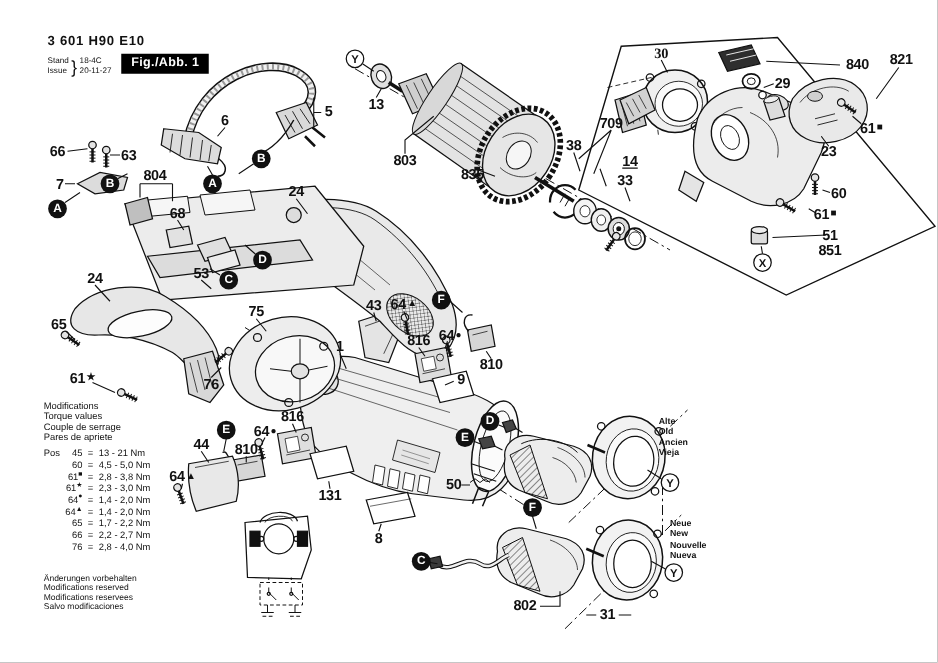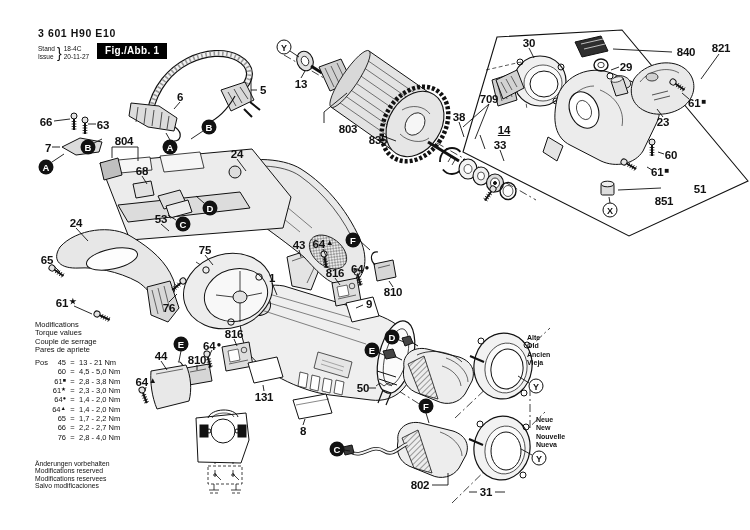--- a/index.html
+++ b/index.html
@@ -445,21 +445,21 @@
       <div>Vieja</div>
     </div>
   <div class="verlabel ver-new">
       <div>Neue</div>
       <div>New</div>
       <div>Nouvelle</div>
       <div>Nueva</div>
     </div>
 
   <div class="overlay">
-      <div class="plabel" style="left: 529px; top: 43px;">
+      <div class="plabel" style="left: 529px; top: 43px; font-family: Liberation Serif, serif;">
         <span>30</span>
       </div>
       <div class="plabel" style="left: 686px; top: 52px;">
         <span>840</span>
       </div>
       <div class="plabel" style="left: 721px; top: 48px;">
         <span>821</span>
       </div>
       <div class="plabel" style="left: 626px; top: 67px;">
         <span>29</span>
@@ -471,30 +471,30 @@
       <div class="plabel" style="left: 663px; top: 122px;">
         <span>23</span>
       </div>
       <div class="plabel" style="left: 671px; top: 155px;">
         <span>60</span>
       </div>
       <div class="plabel" style="left: 660px; top: 172px;">
         <span>61</span>
         <span class="mk">■</span>
       </div>
-      <div class="plabel" style="left: 700px; top: 189px;">
+      <div class="plabel" style="left: 664px; top: 189px;">
         <span>51</span>
       </div>
       <div class="plabel" style="left: 664px; top: 201px; align-items: flex-end;">
         <span>851</span>
       </div>
       <div class="plabel" style="left: 301px; top: 84px;">
         <span>13</span>
       </div>
-      <div class="plabel" style="left: 324px; top: 129px; margin-left: 24px;">
+      <div class="plabel" style="left: 324px; top: 129px;">
         <span>803</span>
       </div>
       <div class="plabel" style="left: 378px; top: 140px;">
         <span>835</span>
       </div>
       <div class="plabel" style="left: 489px; top: 99px;">
         <span>709</span>
       </div>
       <div class="plabel" style="left: 459px; top: 117px;">
         <span>38</span>

